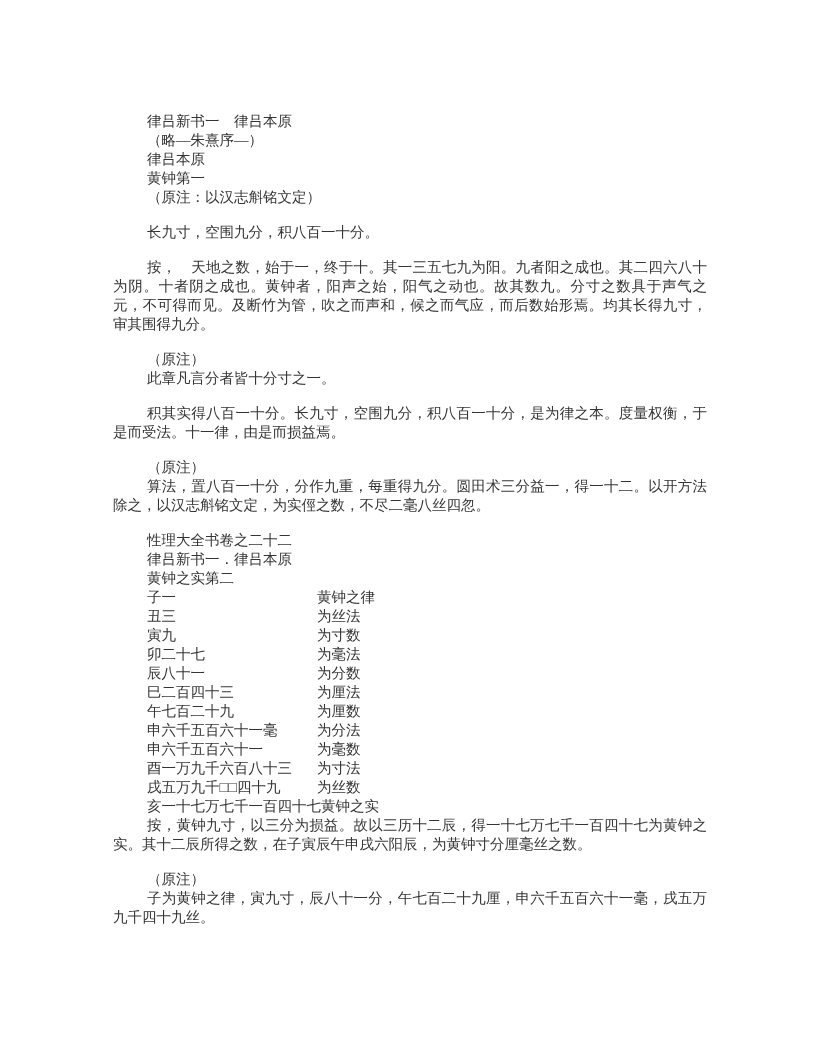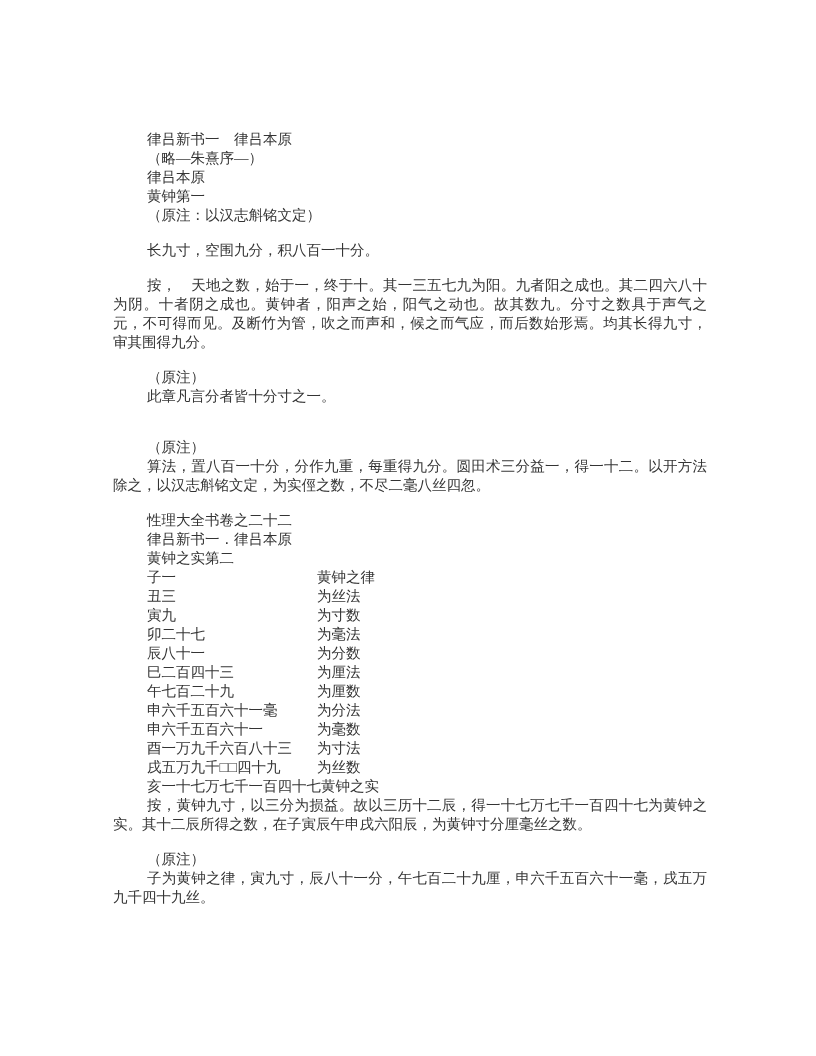--- a/index.html
+++ b/index.html
@@ -17,21 +17,20 @@
   }
   .content {
     position: absolute;
     left: 113px;
     top: 112px;
     width: 594px;
     font-size: 14.5px;
     line-height: 19px;
     color: #343434;
     letter-spacing: 0;
-    margin-top: 18px;
   }
   .line {
     padding-left: 34px;
     white-space: pre-wrap;
   }
   .para {
     margin: 0;
     text-indent: 34px;
     text-align: justify;
     white-space: pre-wrap;
@@ -64,20 +63,21 @@
       <div class="line">黄钟第一</div>
       <div class="line">（原注：以汉志斛铭文定）</div>
       <div class="spacer"></div>
       <div class="line">长九寸，空围九分，积八百一十分。</div>
       <div class="spacer"></div>
       <div class="para">按，　天地之数，始于一，终于十。其一三五七九为阳。九者阳之成也。其二四六八十为阴。十者阴之成也。黄钟者，阳声之始，阳气之动也。故其数九。分寸之数具于声气之元，不可得而见。及断竹为管，吹之而声和，候之而气应，而后数始形焉。均其长得九寸，审其围得九分。</div>
       <div class="spacer"></div>
       <div class="line">（原注）</div>
       <div class="line">此章凡言分者皆十分寸之一。</div>
       <div class="spacer"></div>
+      <div class="para">积其实得八百一十分。长九寸，空围九分，积八百一十分，是为律之本。度量权衡，于是而受法。十一律，由是而损益焉。</div>
       <div class="spacer"></div>
       <div class="line">（原注）</div>
       <div class="para">算法，置八百一十分，分作九重，每重得九分。圆田术三分益一，得一十二。以开方法除之，以汉志斛铭文定，为实俓之数，不尽二毫八丝四忽。</div>
       <div class="spacer"></div>
       <div class="line">性理大全书卷之二十二</div>
       <div class="line">律吕新书一．律吕本原</div>
       <div class="line">黄钟之实第二</div>
       <div class="trow">
         <div class="tcol1">子一</div>
         <div class="tcol2">黄钟之律</div>

